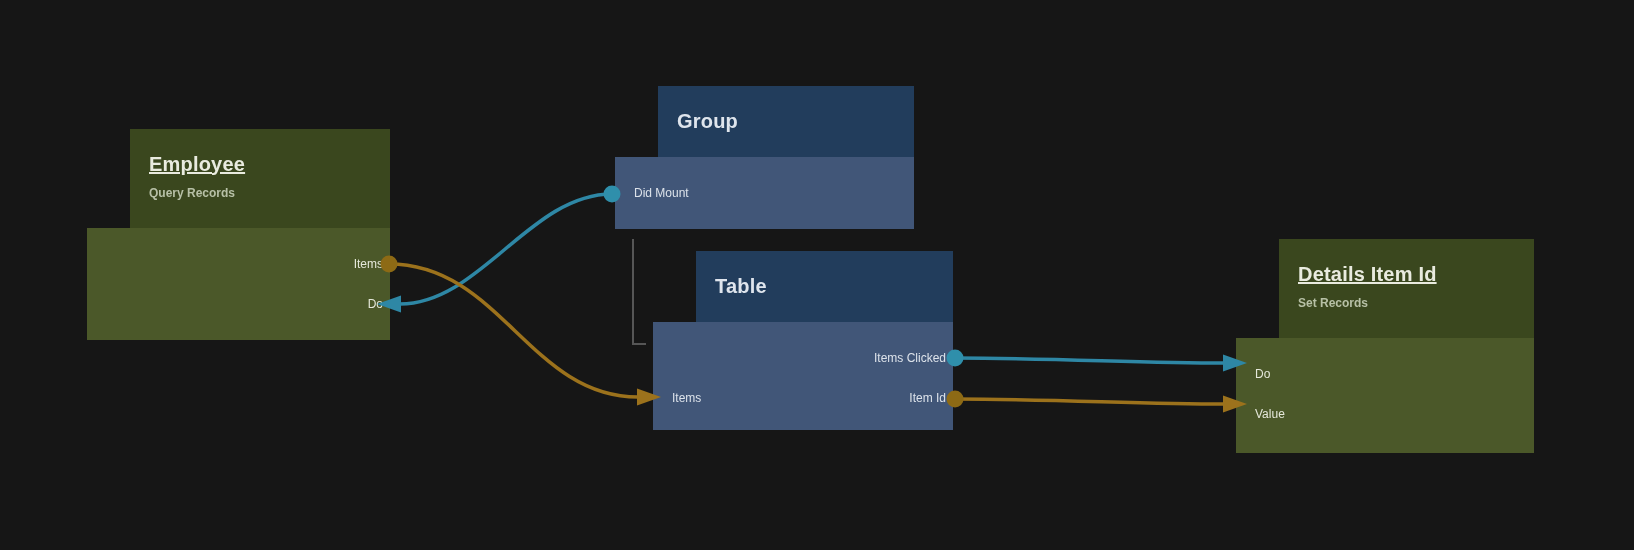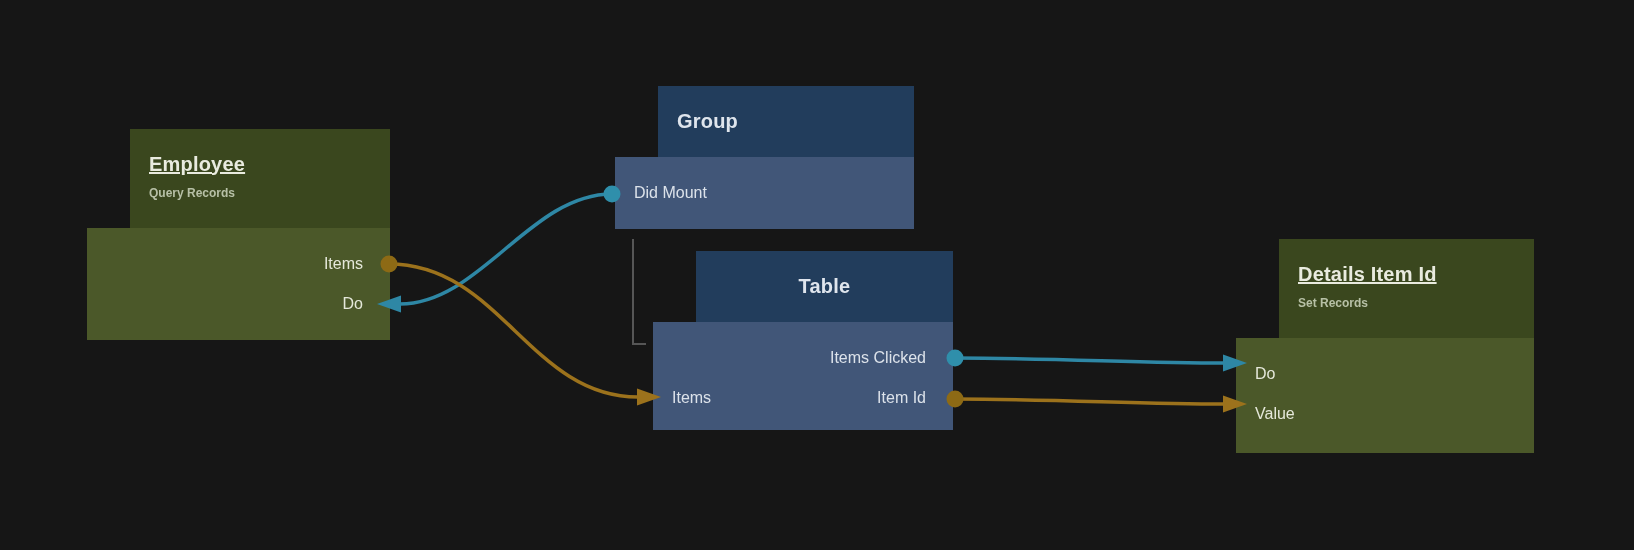--- a/index.html
+++ b/index.html
@@ -34,22 +34,22 @@
   .node.blue  .node-header { background: var(--blue_header); }
   .node.blue  .node-body   { background: var(--blue_body); }
   .node-title { font-size: 20px; font-weight: 700; line-height: 29px; letter-spacing: .2px; }
   .green .node-title { color: var(--green_title); text-decoration: underline; }
   .blue  .node-title { color: var(--blue_title); }
   .node-subtitle { font-size: 12px; font-weight: 700; line-height: 29px; color: var(--green_subtitle); }
   .port-row {
     height: 40px;
     display: flex;
     align-items: center;
-    padding: 0 27px 0 19px;
-    font-size: 16px;
+    padding: 0 7px 0 19px;
+    font-size: 12px;
   }
   .green .port-row { color: var(--green_text); }
   .blue  .port-row { color: var(--blue_text); }
   .port-row.right { justify-content: flex-end; }
   .port-row.left  { justify-content: flex-start; }
   .port-row.both  { justify-content: space-between; }
   .edges-layer {
     position: absolute;
     left: 0; top: 0;
     width: 1634px; height: 550px;
@@ -81,21 +81,21 @@
     <div class="node-header hdr-1line">
       <div class="node-title">Group</div>
     </div>
     <div class="node-body">
       <div class="port-row left">
         <span>Did Mount</span>
       </div>
     </div>
   </div>
 
-  <div class="node blue" style="left:653px; top:251px; width:300px; height:179px;text-align:center;">
+  <div class="node blue" style="left:653px; top:251px; width:300px; height:179px;">
     <div class="node-header hdr-1line">
       <div class="node-title">Table</div>
     </div>
     <div class="node-body">
       <div class="port-row right">
         <span>Items Clicked</span>
       </div>
       <div class="port-row both">
         <span>Items</span>
         <span>Item Id</span>

